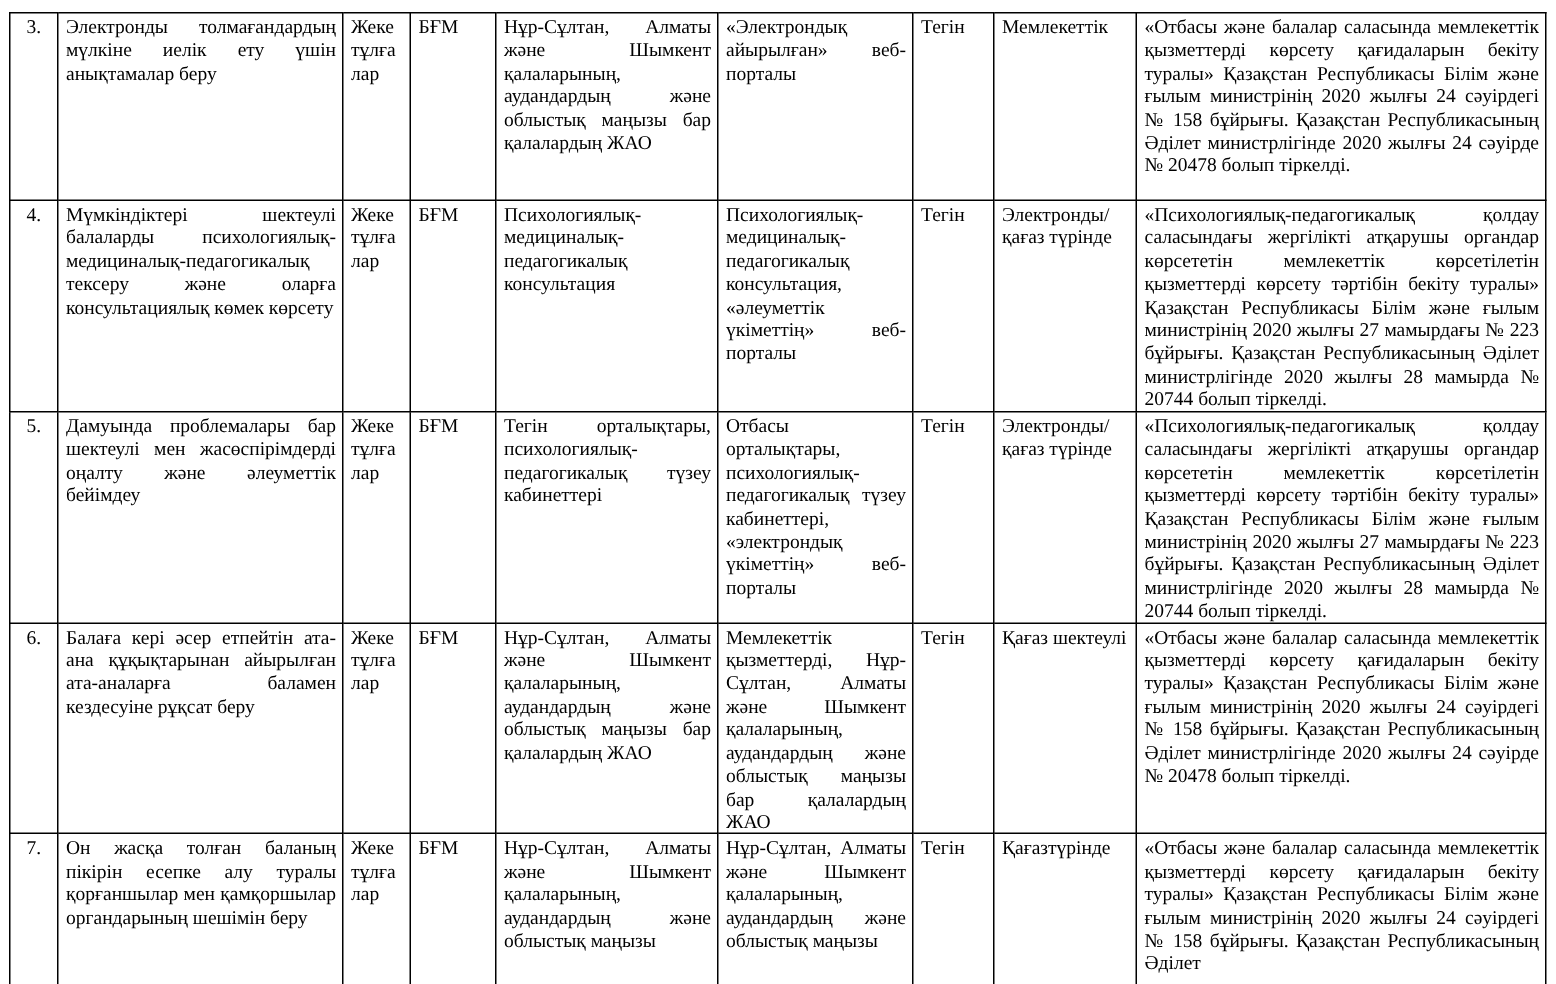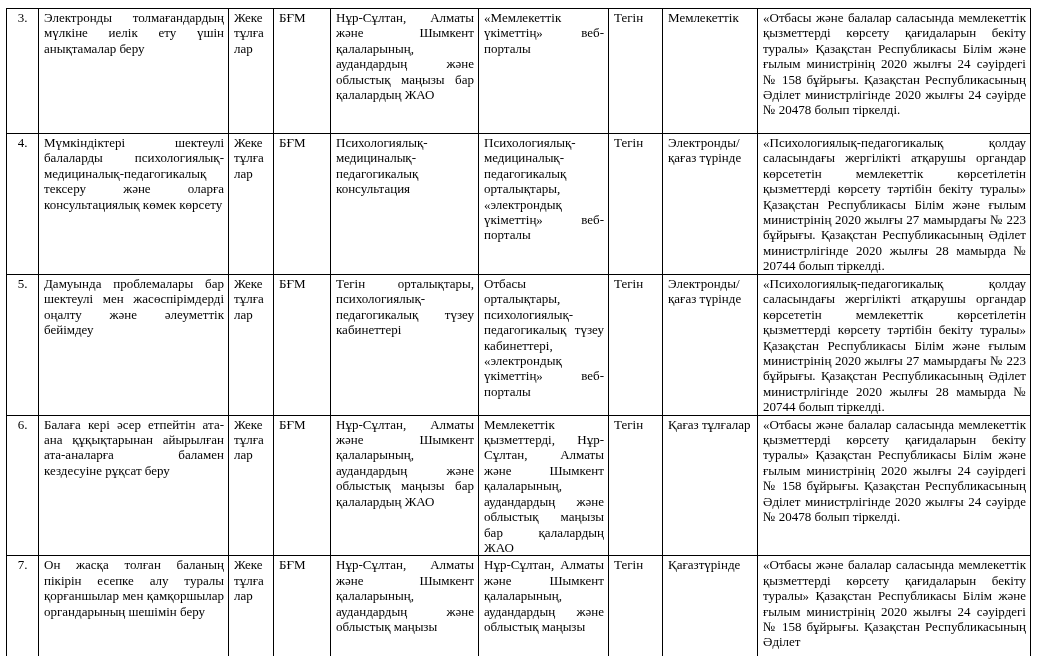--- a/index.html
+++ b/index.html
@@ -70,32 +70,32 @@
       <col style="width:95px">
       <col style="width:273px">
     </colgroup>
     <tbody>
       <tr class="r0">
         <td class="num">3.</td>
         <td class="svc">Электронды толмағандардың мүлкіне иелік ету үшін анықтамалар беру</td>
         <td class="rcp">Жеке тұлғалар</td>
         <td class="min">БҒМ</td>
         <td class="prv">Нұр-Сұлтан, Алматы және Шымкент қалаларының, аудандардың және облыстық маңызы бар қалалардың ЖАО</td>
-        <td class="chn">«Мемлекеттік үкіметтің» веб-порталы</td>
+        <td class="chn">«Электрондық айырылған» веб-порталы</td>
         <td class="fee">Тегін</td>
         <td class="form">Мемлекеттік</td>
         <td class="bas">«Отбасы және балалар саласында мемлекеттік қызметтерді көрсету қағидаларын бекіту туралы» Қазақстан Республикасы Білім және ғылым министрінің 2020 жылғы 24 сәуірдегі № 158 бұйрығы. Қазақстан Республикасының Әділет министрлігінде 2020 жылғы 24 сәуірде № 20478 болып тіркелді.</td>
       </tr>
       <tr class="r1">
         <td class="num">4.</td>
         <td class="svc">Мүмкіндіктері шектеулі балаларды психологиялық-медициналық-педагогикалық тексеру және оларға консультациялық көмек көрсету</td>
         <td class="rcp">Жеке тұлғалар</td>
         <td class="min">БҒМ</td>
         <td class="prv">Психологиялық-медициналық-педагогикалық консультация</td>
-        <td class="chn">Психологиялық-медициналық-педагогикалық орталықтары, «электрондық үкіметтің» веб-порталы</td>
+        <td class="chn">Психологиялық-медициналық-педагогикалық консультация, «әлеуметтік үкіметтің» веб-порталы</td>
         <td class="fee">Тегін</td>
         <td class="form">Электронды/ қағаз түрінде</td>
         <td class="bas">«Психологиялық-педагогикалық қолдау саласындағы жергілікті атқарушы органдар көрсететін мемлекеттік көрсетілетін қызметтерді көрсету тәртібін бекіту туралы» Қазақстан Республикасы Білім және ғылым министрінің 2020 жылғы 27 мамырдағы № 223 бұйрығы. Қазақстан Республикасының Әділет министрлігінде 2020 жылғы 28 мамырда № 20744 болып тіркелді.</td>
       </tr>
       <tr class="r2">
         <td class="num">5.</td>
         <td class="svc">Дамуында проблемалары бар шектеулі мен жасөспірімдерді оңалту және әлеуметтік бейімдеу</td>
         <td class="rcp">Жеке тұлғалар</td>
         <td class="min">БҒМ</td>
         <td class="prv">Тегін орталықтары, психологиялық-педагогикалық түзеу кабинеттері</td>
@@ -105,21 +105,21 @@
         <td class="bas">«Психологиялық-педагогикалық қолдау саласындағы жергілікті атқарушы органдар көрсететін мемлекеттік көрсетілетін қызметтерді көрсету тәртібін бекіту туралы» Қазақстан Республикасы Білім және ғылым министрінің 2020 жылғы 27 мамырдағы № 223 бұйрығы. Қазақстан Республикасының Әділет министрлігінде 2020 жылғы 28 мамырда № 20744 болып тіркелді.</td>
       </tr>
       <tr class="r3">
         <td class="num">6.</td>
         <td class="svc">Балаға кері әсер етпейтін ата-ана құқықтарынан айырылған ата-аналарға баламен кездесуіне рұқсат беру</td>
         <td class="rcp">Жеке тұлғалар</td>
         <td class="min">БҒМ</td>
         <td class="prv">Нұр-Сұлтан, Алматы және Шымкент қалаларының, аудандардың және облыстық маңызы бар қалалардың ЖАО</td>
         <td class="chn">Мемлекеттік қызметтерді, Нұр-Сұлтан, Алматы және Шымкент қалаларының, аудандардың және облыстық маңызы бар қалалардың ЖАО</td>
         <td class="fee">Тегін</td>
-        <td class="form">Қағаз тұлғалар</td>
+        <td class="form">Қағаз шектеулі</td>
         <td class="bas">«Отбасы және балалар саласында мемлекеттік қызметтерді көрсету қағидаларын бекіту туралы» Қазақстан Республикасы Білім және ғылым министрінің 2020 жылғы 24 сәуірдегі № 158 бұйрығы. Қазақстан Республикасының Әділет министрлігінде 2020 жылғы 24 сәуірде № 20478 болып тіркелді.</td>
       </tr>
       <tr class="r4">
         <td class="num">7.</td>
         <td class="svc">Он жасқа толған баланың пікірін есепке алу туралы қорғаншылар мен қамқоршылар органдарының шешімін беру</td>
         <td class="rcp">Жеке тұлғалар</td>
         <td class="min">БҒМ</td>
         <td class="prv">Нұр-Сұлтан, Алматы және Шымкент қалаларының, аудандардың және облыстық маңызы</td>
         <td class="chn">Нұр-Сұлтан, Алматы және Шымкент қалаларының, аудандардың және облыстық маңызы</td>
         <td class="fee">Тегін</td>

